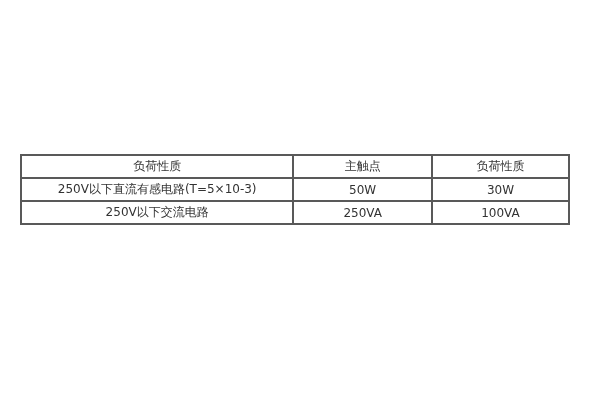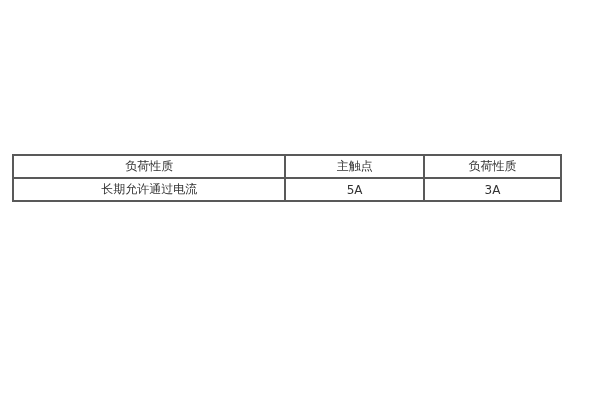--- a/index.html
+++ b/index.html
@@ -14,21 +14,21 @@
   }
   .canvas {
     position: relative;
     width: 600px;
     height: 400px;
     background: #ffffff;
     overflow: hidden;
   }
   table.spec {
     position: absolute;
-    left: 12px;
+    left: 20px;
     top: 154px;
     width: 550px;
     border-collapse: collapse;
     table-layout: fixed;
     background: #ffffff;
   }
   table.spec th,
   table.spec td {
     border: 2px solid #595959;
     height: 21px;
@@ -57,19 +57,24 @@
     </colgroup>
     <thead>
       <tr>
         <th>负荷性质</th>
         <th>主触点</th>
         <th>负荷性质</th>
       </tr>
     </thead>
     <tbody>
       <tr>
-        <td>长期允许通过电流</td>
-        <td>5A</td>
-        <td>3A</td>
+        <td>250V以下直流有感电路(T=5×10-3)</td>
+        <td>50W</td>
+        <td>30W</td>
+      </tr>
+      <tr>
+        <td>250V以下交流电路</td>
+        <td>250VA</td>
+        <td>100VA</td>
       </tr>
     </tbody>
   </table>
 </div>
 
 </body></html>

